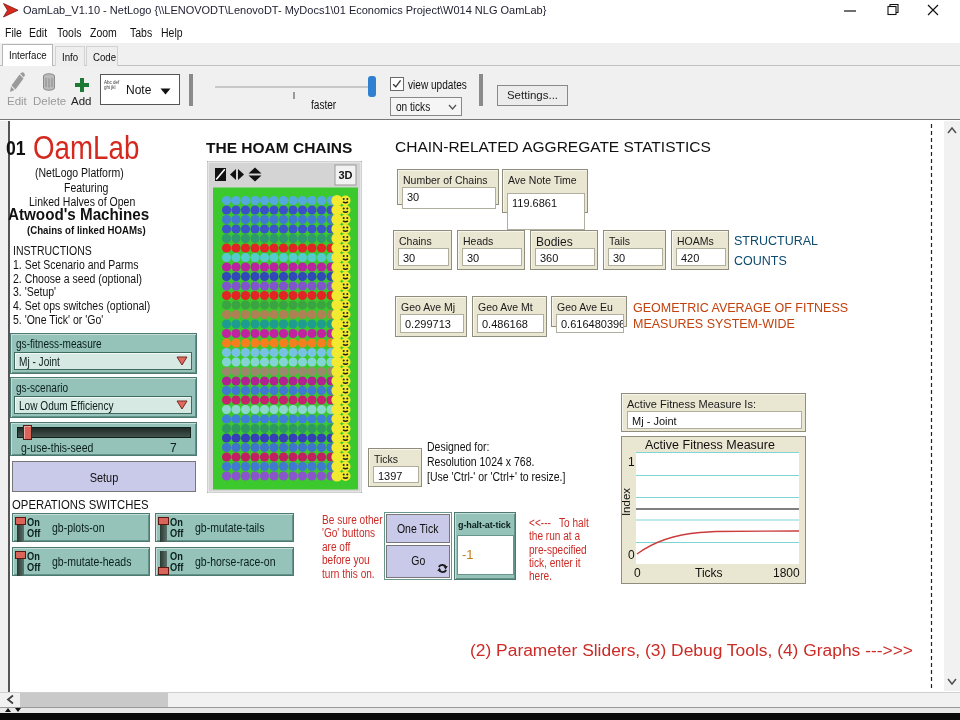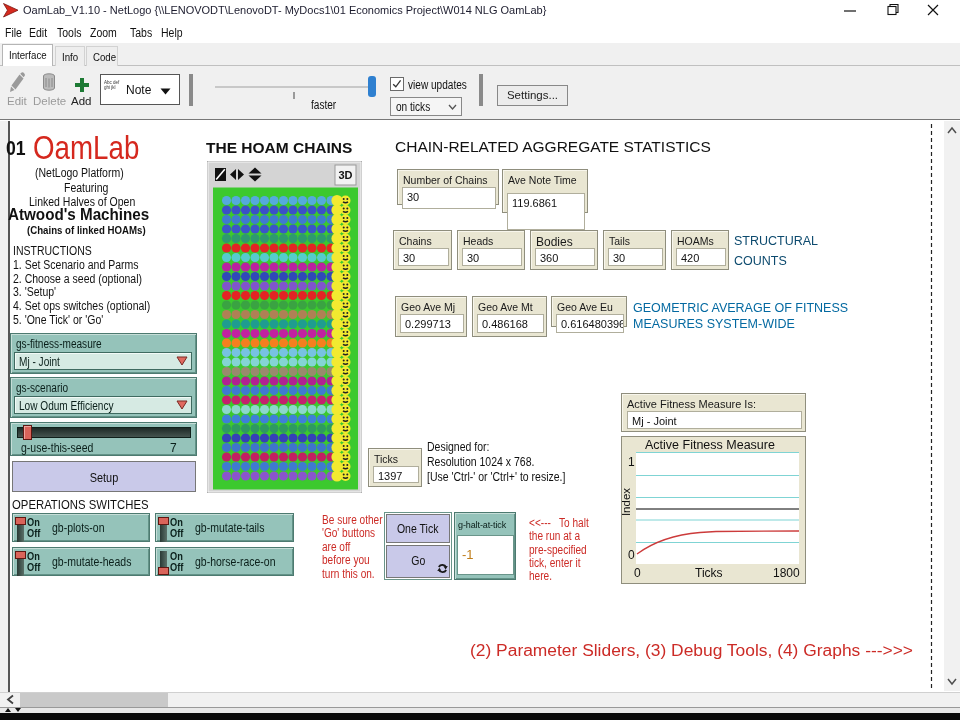--- a/index.html
+++ b/index.html
@@ -761,38 +761,38 @@
 <div class="monval" style="left:4px;top:17px;width:64px;height:19px">0.299713</div>
     </div>
 <div class="mon" style="left:472px;top:296px;width:75px;height:41px">
 <div class="monlab" style="font-size:10.5px">Geo Ave Mt</div>
 <div class="monval" style="left:4px;top:17px;width:67px;height:19px">0.486168</div>
     </div>
 <div class="mon" style="left:551px;top:296px;width:76px;height:31px">
 <div class="monlab" style="font-size:10.5px">Geo Ave Eu</div>
 <div class="monval" style="left:4px;top:17px;width:68px;height:19px">0.61648039680</div>
     </div>
-<div class="lab" style="left:633px;top:300px;font-size:12.5px;color:#0369a1;line-height:16px">GEOMETRIC AVERAGE OF FITNESS<br>MEASURES SYSTEM-WIDE</div>
+<div class="lab" style="left:633px;top:300px;font-size:12.5px;color:#c2410c;line-height:16px">GEOMETRIC AVERAGE OF FITNESS<br>MEASURES SYSTEM-WIDE</div>
 <div class="mon" style="left:368px;top:448px;width:54px;height:39px">
 <div class="monlab" style="font-size:10.5px">Ticks</div>
 <div class="monval" style="left:4px;top:17px;width:46px;height:17px">1397</div>
     </div>
 <div class="lab nw" style="left:427px;top:440px;font-size:12.5px;line-height:15px">Designed for:<br>Resolution 1024 x 768.<br>[Use 'Ctrl-' or 'Ctrl+' to resize.]</div>
 <div class="lab red nw" style="left:322px;top:514px;font-size:12px;line-height:13.4px">Be sure other<br>'Go' buttons<br>are off<br>before you<br>turn this on.</div>
 <div class="abs" style="left:384px;top:512px;width:68px;height:68px;background:#fff;border:1px solid #6a958a"></div>
 <div class="btn" style="left:386px;top:514px;width:64px;height:29px;font-size:12.5px;padding-top:7px"><span class="nwc">One Tick</span></div>
 <div class="btn" style="left:386px;top:545px;width:64px;height:33px;font-size:12.5px;padding-top:8px"><span class="nwc">Go</span></div>
 <svg class="abs" style="left:437px;top:563px" width="11" height="11" viewBox="0 0 11 11">
 <path d="M1.8 4 A4.2 4.2 0 0 1 9.2 4.4" fill="none" stroke="#1a1a1a" stroke-width="1.8"></path>
 <path d="M9.2 7 A4.2 4.2 0 0 1 1.8 6.8" fill="none" stroke="#1a1a1a" stroke-width="1.8"></path>
 <path d="M10.8 3 L8.6 6.4 6.6 3.4 Z" fill="#1a1a1a"></path>
 <path d="M0.2 8 L2.4 4.8 4.4 7.8 Z" fill="#1a1a1a"></path>
     </svg>
 <div class="abs teal" style="left:454px;top:512px;width:62px;height:68px"></div>
-<div class="lab" style="left:458px;top:520px;font-size:9px;font-weight:normal;color:#0a1f1a;letter-spacing:-0.1px">g-halt-at-tick</div>
+<div class="lab" style="left:458px;top:520px;font-size:9px;font-weight:bold;color:#0a1f1a;letter-spacing:-0.1px">g-halt-at-tick</div>
 <div class="abs" style="left:457px;top:535px;width:57px;height:40px;background:#fff;border:1px solid #6a958a"></div>
 <div class="lab" style="left:462px;top:547px;font-size:13px;color:#bf7d1a">-1</div>
 <div class="lab red nw" style="left:529px;top:517px;font-size:12px;line-height:13.3px">&lt;&lt;---&nbsp;&nbsp; To halt<br>the run at a<br>pre-specified<br>tick, enter it<br>here.</div>
 <div class="mon" style="left:621px;top:393px;width:185px;height:39px">
 <div class="monlab" style="font-size:11px">Active Fitness Measure Is:</div>
 <div class="monval" style="left:5px;top:17px;width:175px;height:18px">Mj - Joint</div>
     </div>
 <div class="abs" style="left:621px;top:436px;width:185px;height:148px;background:#e9e6d2;border:1px solid #8f8e7d"></div>
 <div class="lab" style="left:645px;top:438px;font-size:12.5px;font-weight:normal">Active Fitness Measure</div>
 <div class="abs" style="left:636px;top:452px;width:163px;height:112px;background:#fff"></div>

